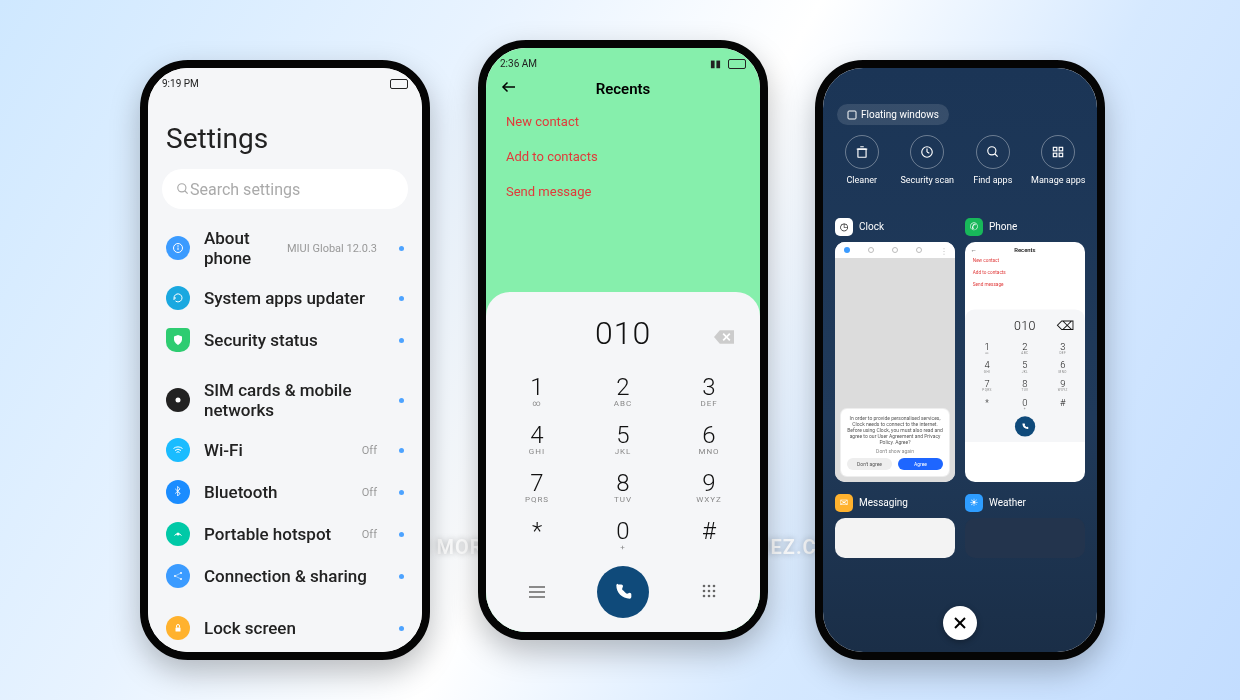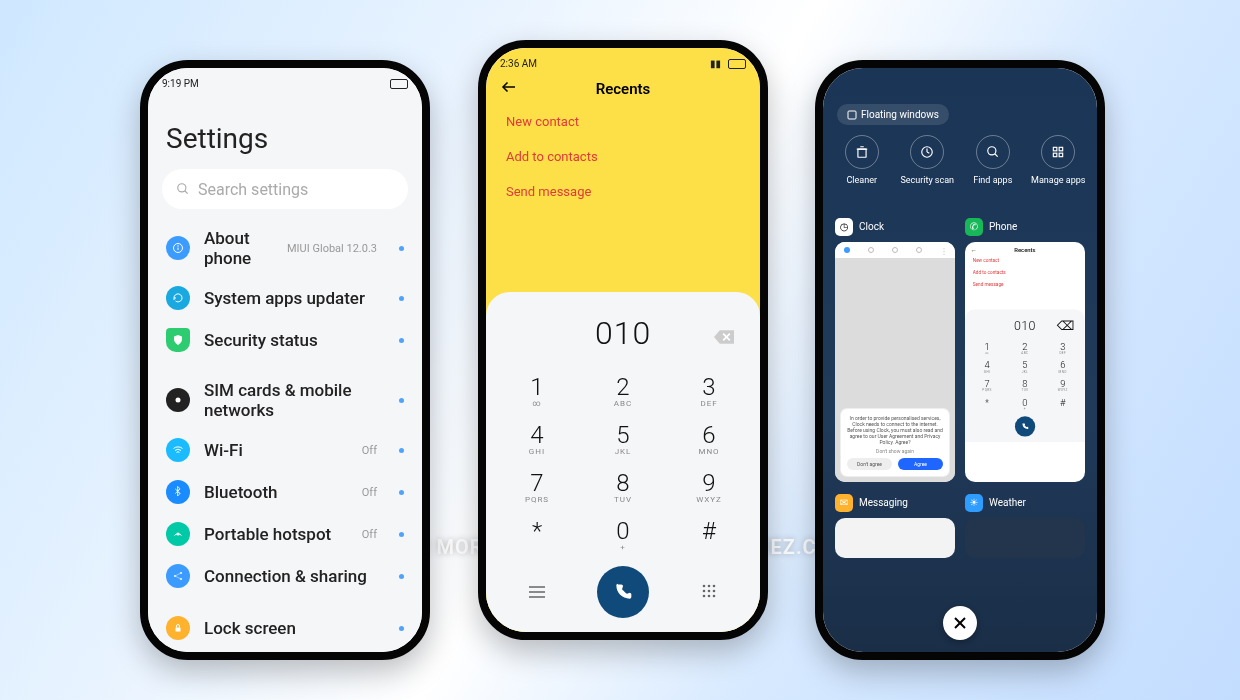--- a/index.html
+++ b/index.html
@@ -19,32 +19,32 @@
   }
   .f1 { left: 140px; top: 60px; }
   .f2 { left: 478px; top: 40px; }
   .f3 { left: 815px; top: 60px; }
   .statusbar { height: 24px; display:flex; align-items:center; padding: 6px 14px 0; font-size: 10px; color:#222; }
   .statusbar .grow { flex:1; }
   .batt::after { content:""; display:inline-block; width:16px; height:8px; border:1px solid #222; border-radius:2px; margin-left:3px; vertical-align:middle; position:relative; }
   
   .p1 { background:#f5f6f8; height:100%; display:flex; flex-direction:column; }
   .p1 h1 { font-size: 28px; font-weight:400; color:#222; padding: 30px 18px 14px; }
-  .search { margin: 0 14px 10px; background:#fff; border-radius: 22px; height: 40px; display:flex; align-items:center; padding:0 14px; color:#aaa; gap:8px; }
+  .search { margin: 0 14px 10px; background:#fff; border-radius: 22px; height: 40px; display:flex; align-items:center; padding:0 14px; color:#aaa; }
   .search svg { width:14px; height:14px; stroke:#aaa; }
   .list { flex:1; overflow:hidden; }
   .row { display:flex; align-items:center; padding: 9px 18px; gap:14px; }
   .row.gap { margin-top: 10px; }
   .ic { width:24px; height:24px; border-radius:50%; display:flex; align-items:center; justify-content:center; flex-shrink:0; }
   .ic svg { width:12px; height:12px; fill:#fff; }
   .row .lbl { font-size: 17px; color:#222; flex:1; font-weight: 500;}
   .row .val { font-size: 11px; color:#999; }
   .row .dot { width:5px; height:5px; border-radius:50%; background:#4da3ff; margin-left:8px; }
   
-  .p2 { height:100%; background:#fde047; display:flex; flex-direction:column; }
+  .p2 { height:100%; background:#86efac; display:flex; flex-direction:column; }
   .p2-header { display:flex; align-items:center; padding: 6px 14px 4px; }
   .p2-header .back { width:24px; }
   .p2-header .title { flex:1; text-align:center; font-size:15px; font-weight:600; margin-left:-24px; }
   .redlink { color:#e03a3a; font-size:13px; padding: 10px 20px; }
   .dialpad { margin-top:auto; background:#f5f6f8; border-radius: 24px 24px 0 0; padding: 10px 8px 14px; }
   .number { display:flex; align-items:center; justify-content:center; position:relative; padding: 12px 0 16px; }
   .number span { font-size: 32px; letter-spacing:1px; color:#111; font-weight:300; }
   .bksp { position:absolute; right:18px; color:#aaa; }
   .keys { display:grid; grid-template-columns: repeat(3,1fr); }
   .key { text-align:center; padding: 7px 0; }

